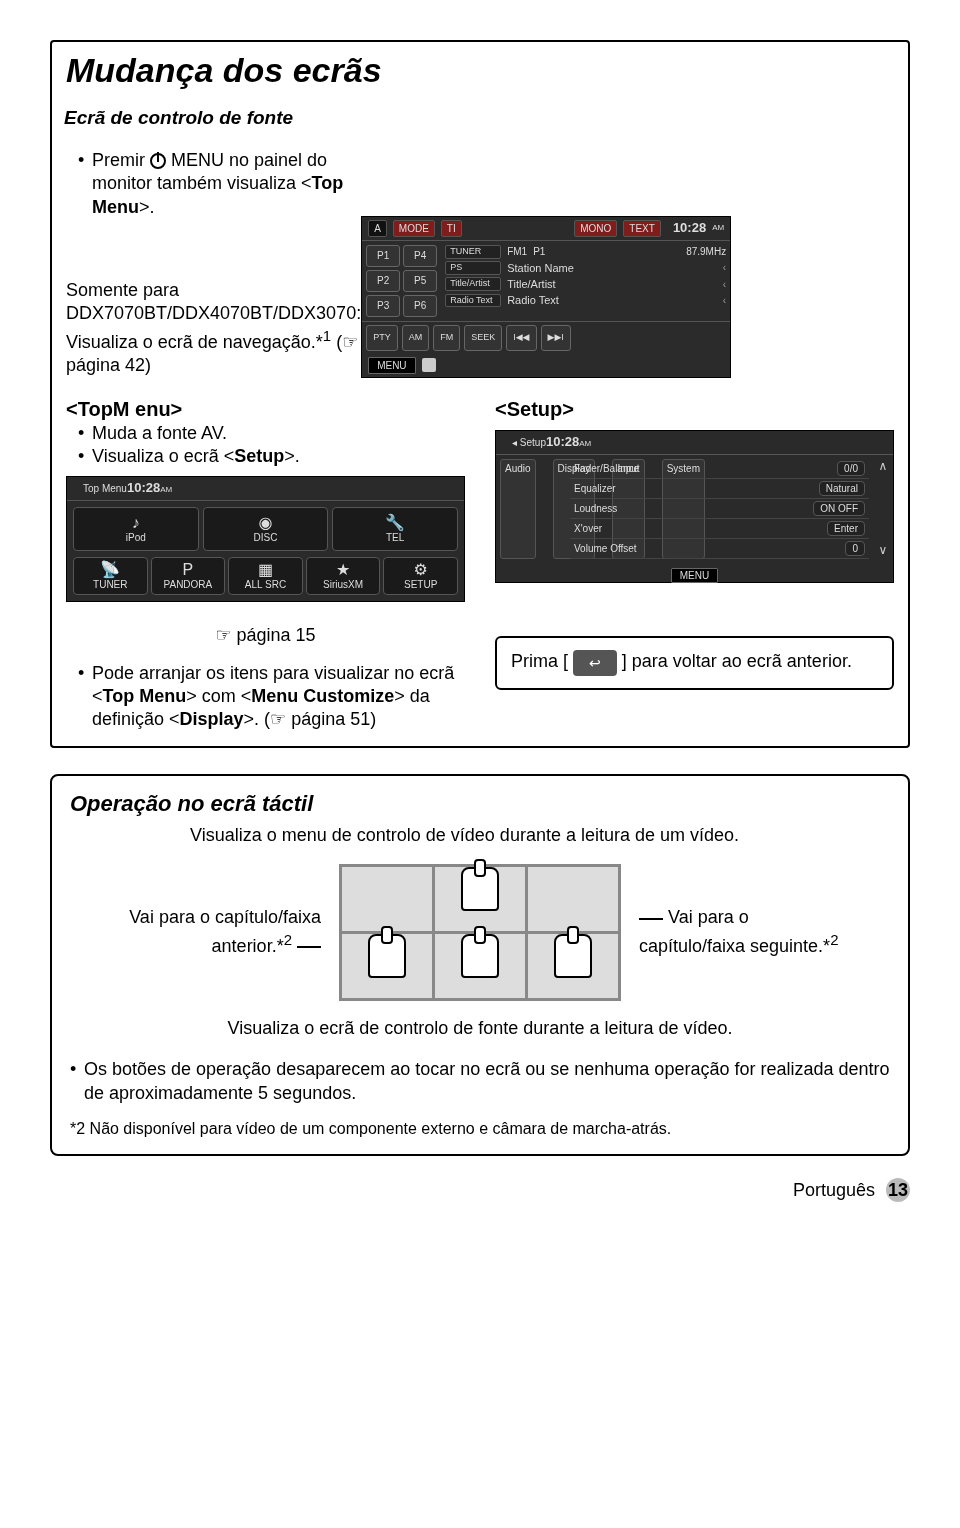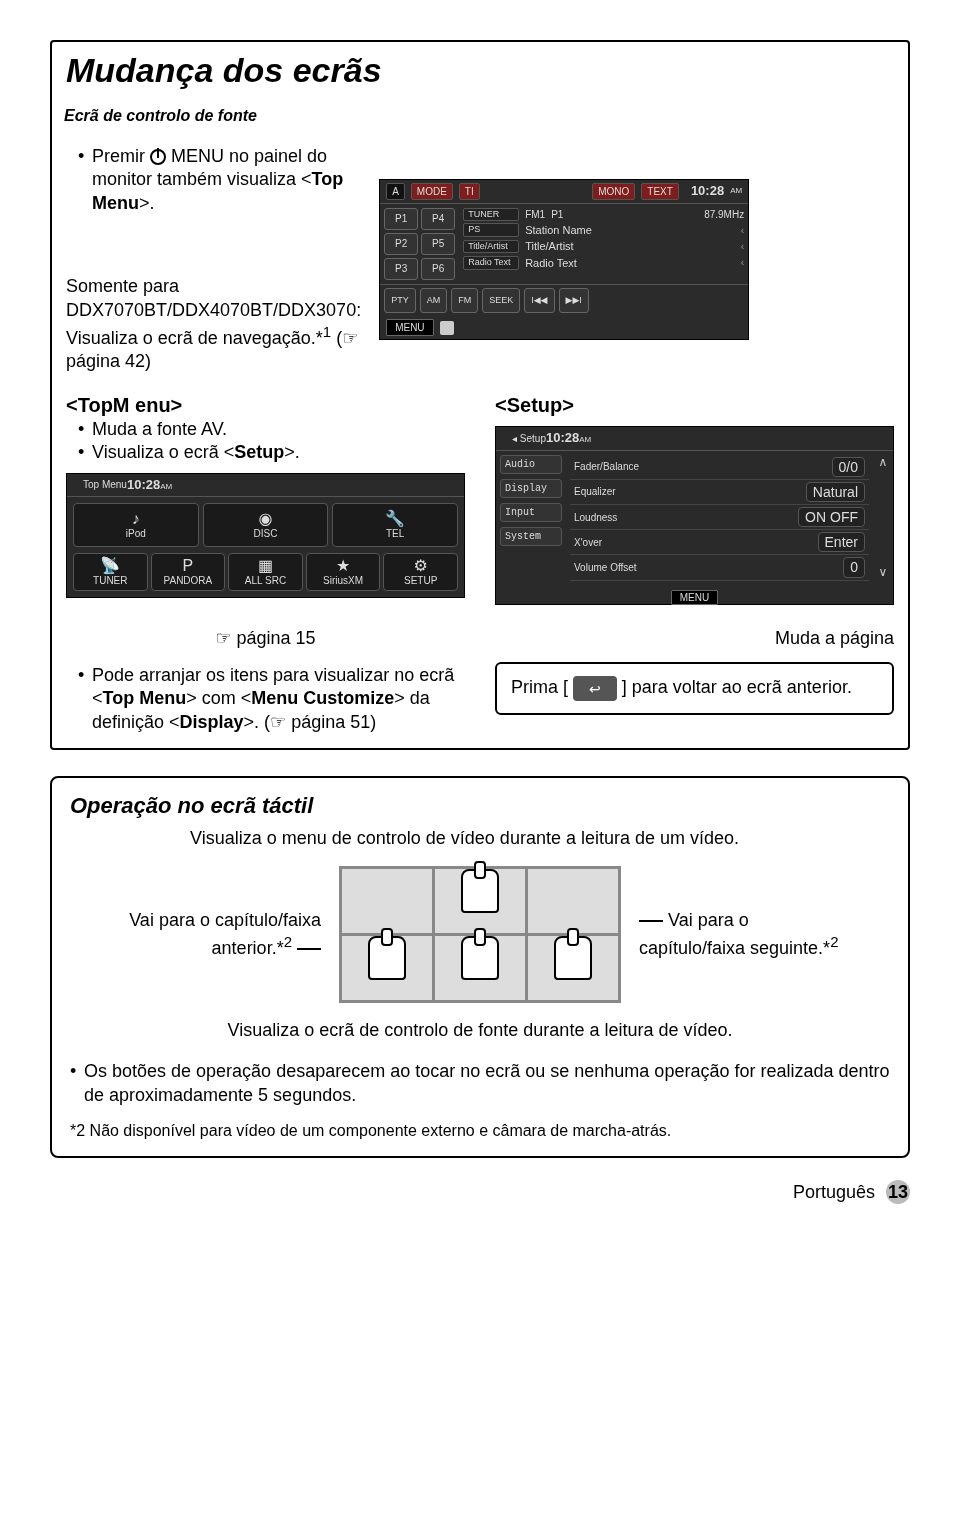--- a/index.html
+++ b/index.html
@@ -7,22 +7,22 @@
     width: 960px;
     font-family: Arial, Helvetica, sans-serif;
     color: #000;
     background: #fff;
     padding: 0;
     line-height: 1.3;
   }
   .page { padding: 40px 50px 30px 50px; }
   .title-wrap { border: 2px solid #000; border-radius: 4px; padding: 0; margin-bottom: 18px; }
   h1 { font-size: 34px; font-weight: 700; font-style: italic; padding: 6px 14px 10px 14px; }
-  h2.sub { font-size: 16px; font-weight: 700; font-style: italic; margin: 4px 0 18px 12px; }
-  .row1 { display: flex; gap: 18px; align-items: center; margin-bottom: 8px; }
+  h2.sub { font-size: 19px; font-weight: 700; font-style: italic; margin: 4px 0 18px 12px; }
+  .row1 { display: flex; align-items: flex-end; margin-bottom: 8px; }
   .col-left { flex: 0 0 280px; }
   .col-mid { flex: 1; }
   .col-right { flex: 0 0 170px; }
   .bul { margin-left: 12px; }
   .bul li { list-style: none; position: relative; padding-left: 14px; font-size: 18px; }
   .bul li::before { content: "•"; position: absolute; left: 0; top: 0; }
   .bold { font-weight: 700; }
   .radio-shot {
     background: #2b2b2b; color:#ddd; width: 370px; border:1px solid #000;
     font-size: 10px; position: relative;
@@ -46,26 +46,26 @@
   .setup-box, .topmenu-box { background:#2a2a2a; color:#ddd; width:100%; font-size:10px; border:1px solid #000; }
   .shot-top { display:flex; align-items:center; padding:3px 16px; border-bottom:1px solid #555;}
 
   .row2 { display:flex; gap:30px; margin-top:18px; }
   .r2col { flex:1; }
   .topmenu-grid { display:grid; grid-template-columns:repeat(3,1fr); gap:4px; padding:6px;}
   .tmcell { background:#1a1a1a; border:1px solid #555; height:44px; text-align:center; font-size:10px; display:flex; flex-direction:column; align-items:center; justify-content:center; border-radius:4px;}
   .tmcell.sm { height:38px; }
   .tmicon { font-size:16px; line-height:1;}
   .setup-body { display:flex; }
-  .setup-tabs { width:70px; padding:4px; display:flex; flex-direction:column; gap:5px;font-family:Liberation Mono, monospace;}
+  .setup-tabs { width:70px; padding:4px; display:flex; flex-direction:row; gap:17px;}
   .stab { background:#333; border:1px solid #555; border-radius:3px; padding:2px 4px; font-size:10px;}
   .setup-list { flex:1; padding:4px;}
   .srow { display:flex; align-items:center; justify-content:space-between; padding:2px 4px; border-bottom:1px solid #444;}
   .srow .lab { font-size:10px;}
-  .srow .val { background:#222; border:1px solid #555; padding:0 6px; font-size:14px; border-radius:4px;}
+  .srow .val { background:#222; border:1px solid #555; padding:0 6px; font-size:10px; border-radius:4px;}
   .scroll-col { width:20px; display:flex; flex-direction:column; justify-content:space-between; padding:4px 2px;}
   .arrow { color:#ccc; font-size:12px; text-align:center;}
   .under-menu { text-align:center; margin-top:6px; }
 
   .row3 { display:flex; gap:30px; margin-top:22px; align-items:flex-start;}
   .right-ann { text-align:right; font-size:18px; }
   .prima-box { border:2px solid #000; border-radius:6px; padding:12px 14px; font-size:18px; margin-top:12px;}
   .backbtn { display:inline-block; background:#555; color:#fff; border-radius:4px; padding:1px 16px; vertical-align:middle;}
   .backbtn::before { content:"↩"; font-size:14px;}
 
@@ -284,21 +284,20 @@
     <div class="row3">
       <div class="r2col">
         <div class="pagelink" style="text-align:center; margin-bottom:14px;">☞ página 15</div>
         <ul class="bul">
           <li>
             <span>Pode arranjar os itens para visualizar no ecrã &lt;</span><span class="bold">Top Menu</span><span>&gt; com &lt;</span><span class="bold">Menu Customize</span><span>&gt; da definição &lt;</span><span class="bold">Display</span><span>&gt;. (☞ página 51)</span>
           </li>
         </ul>
       </div>
       <div class="r2col">
-        <div class="right-ann">Muda a página</div>
         <div class="prima-box">
           <span>Prima [ </span>
           <span class="backbtn"></span>
           <span> ] para voltar ao ecrã anterior.</span>
         </div>
       </div>
     </div>
     </div>
   </div>
 

